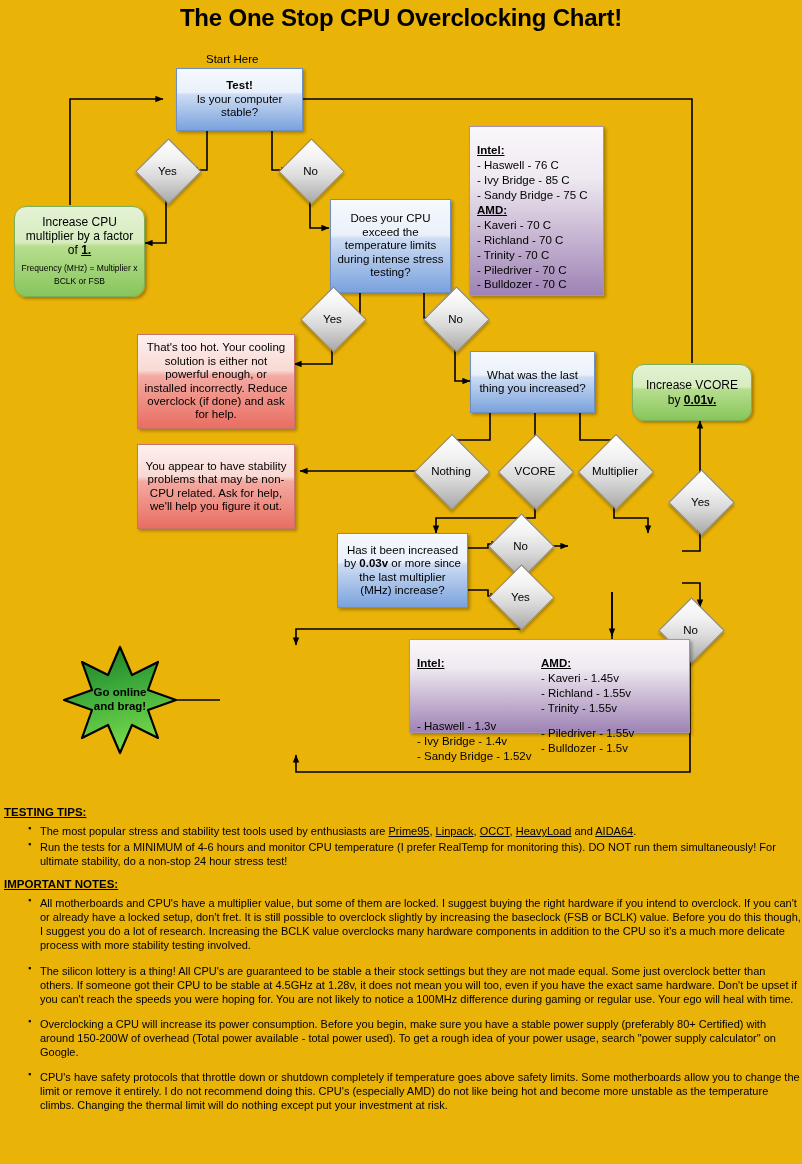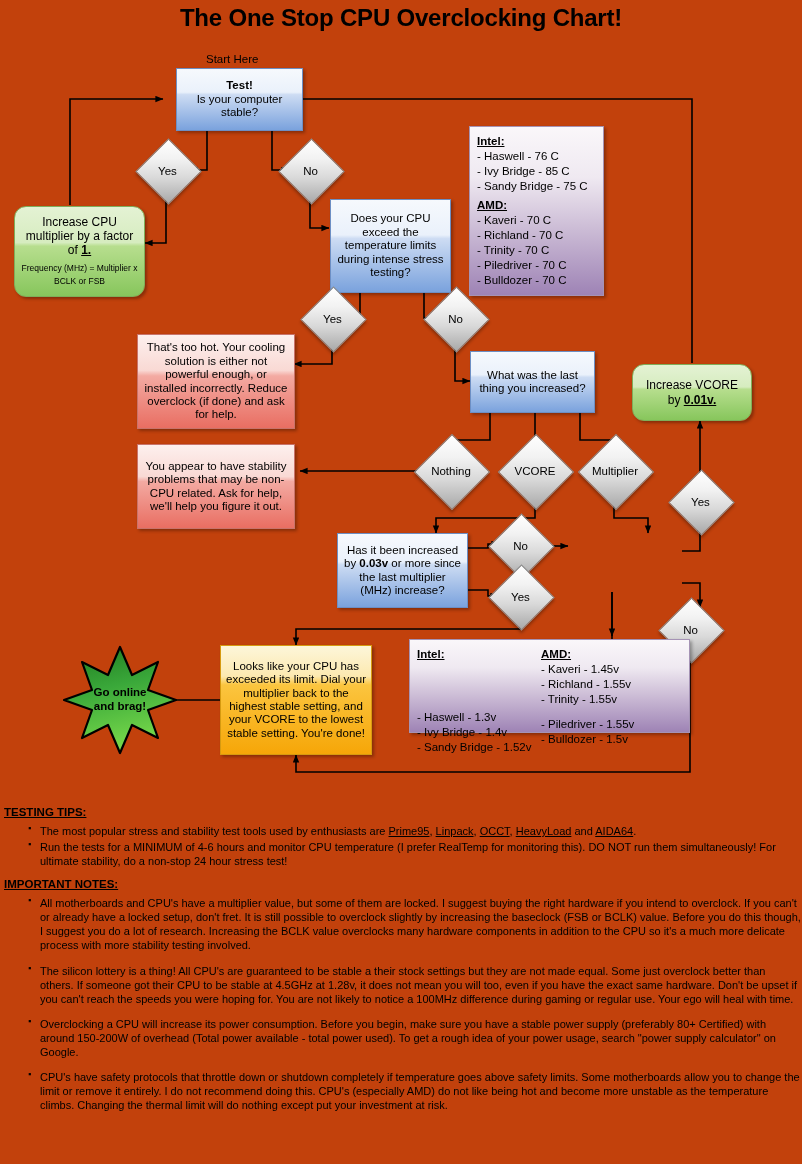--- a/index.html
+++ b/index.html
@@ -1,17 +1,17 @@
 <!DOCTYPE html>
 <html><head>
 <meta charset="utf-8">
 <style>
   html,body{margin:0;padding:0;background:#ffffff;}
   body{font-family:"Liberation Sans",sans-serif;color:#000;}
-  #page{position:relative;width:802px;height:1164px;background:#c2410c;overflow:hidden;}
+  #page{position:relative;width:802px;height:1164px;background:#eab308;overflow:hidden;}
 
   .title{
     position:absolute;left:0;top:4px;width:802px;text-align:center;
     font-size:24px;font-weight:bold;letter-spacing:-0.2px;
   }
 
   
   #flow{position:absolute;left:0;top:0;width:802px;height:800px;}
   #wires{position:absolute;left:0;top:0;width:802px;height:800px;}
 
@@ -46,21 +46,21 @@
     box-shadow:2px 2px 3px rgba(0,0,0,0.30);
     font-size:11.5px;padding:3px 5px;
   }
   
   .purple{
     background:linear-gradient(to bottom,#faf7fa 0%,#efe9f1 30%,#cfc0d8 58%,#9e83b5 100%);
     border:1px solid #a593b5;
     box-shadow:2px 2px 3px rgba(0,0,0,0.30);
     font-size:11.5px;color:#000;
     align-items:flex-start;justify-content:flex-start;text-align:left;
-    padding:7px 7px;line-height:1.3;
+    padding:16px 7px;line-height:1.3;
   }
   .purple .col{display:inline-block;vertical-align:top;}
   .purple .hd{font-weight:bold;text-decoration:underline;display:block;}
 
   
   .diamond{position:absolute;}
   .diamond .dshape{
     position:absolute;left:0;top:0;width:100%;height:100%;
     background:linear-gradient(135deg,#ffffff 0%,#f2f2f2 30%,#d9d9d9 60%,#a8a8a8 100%);
     border:1px solid #8d8d8d;
@@ -278,23 +278,20 @@
 
     <div class="diamond" style="left:678px;top:479px;width:45px;height:45px;">
       <div class="dshape"></div>
       <div class="dlabel">Yes</div>
     </div>
     <div class="diamond" style="left:668px;top:607px;width:45px;height:45px;">
       <div class="dshape"></div>
       <div class="dlabel">No</div>
     </div>
 
-    <div class="node orange" style="left:220px;top:645px;width:152px;height:110px;">
-      <span>Looks like your CPU has exceeded its limit. Dial your multiplier back to the highest stable setting, and your VCORE to the lowest stable setting. You're done!</span>
-    </div>
 
     <div class="star" style="left:62px;top:645px;width:116px;height:110px;">
       <svg viewBox="0 0 116 110" width="116" height="110">
         <defs>
           <linearGradient id="stargrad" x1="0" y1="0" x2="0.25" y2="1">
             <stop offset="0%" stop-color="#1f7a1f"></stop>
             <stop offset="45%" stop-color="#3aa83a"></stop>
             <stop offset="100%" stop-color="#76d84a"></stop>
           </linearGradient>
         </defs>

